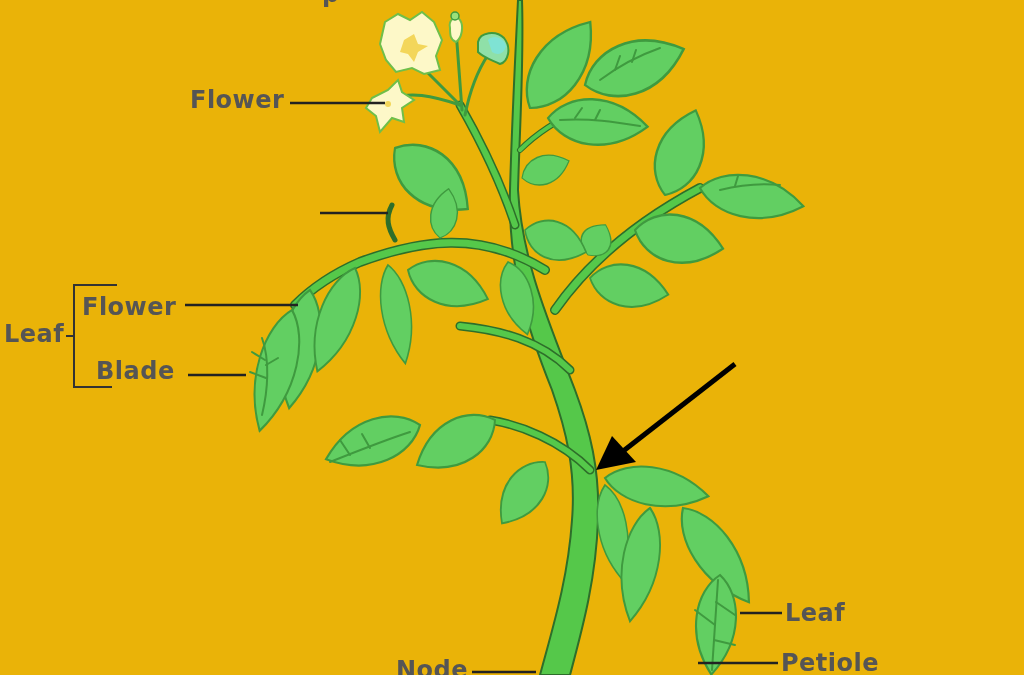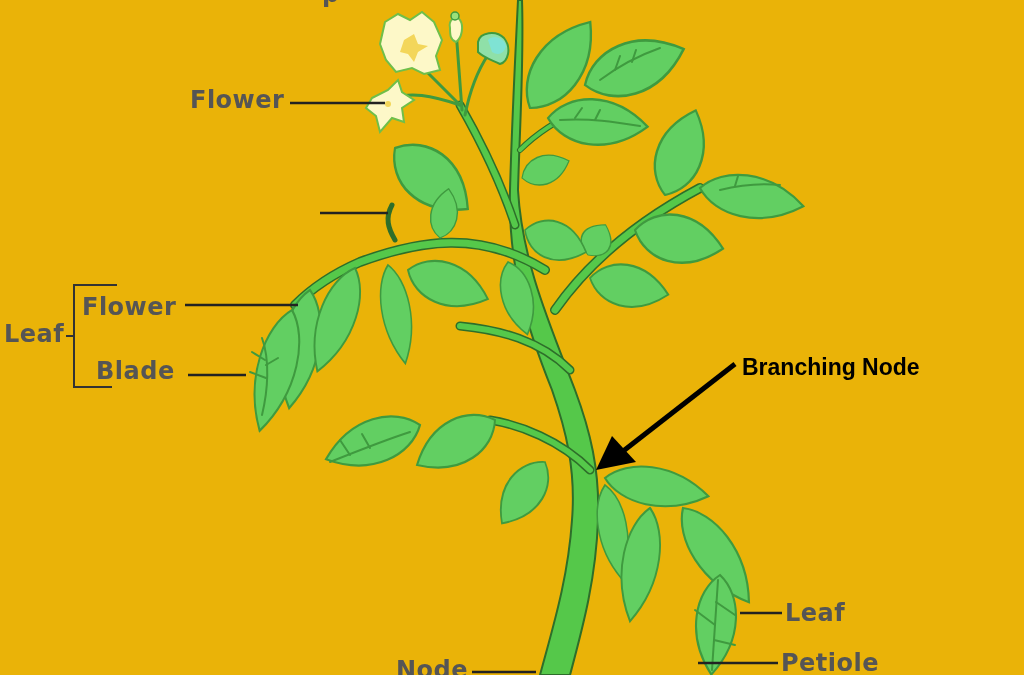--- a/index.html
+++ b/index.html
@@ -216,21 +216,20 @@
 
   <div class="label multi" style="left:218px; top:175px; width:116px;">
   </div>
 
   <span class="label" style="left:4px; top:322px;text-align:center;">Leaf</span>
 
   <span class="label" style="left:82px; top:295px;">Flower</span>
 
   <span class="label" style="left:96px; top:359px;">Blade</span>
 
-  <span class="label callout" style="left:742px; top:356px;">Branching Node</span>
 
   <span class="label" style="left:785px; top:601px;">Leaf</span>
 
   <span class="label" style="left:781px; top:651px;">Petiole</span>
 
   <span class="label" style="left:396px; top:658px;">Node</span>
 
 </div>
 
 </body></html>

